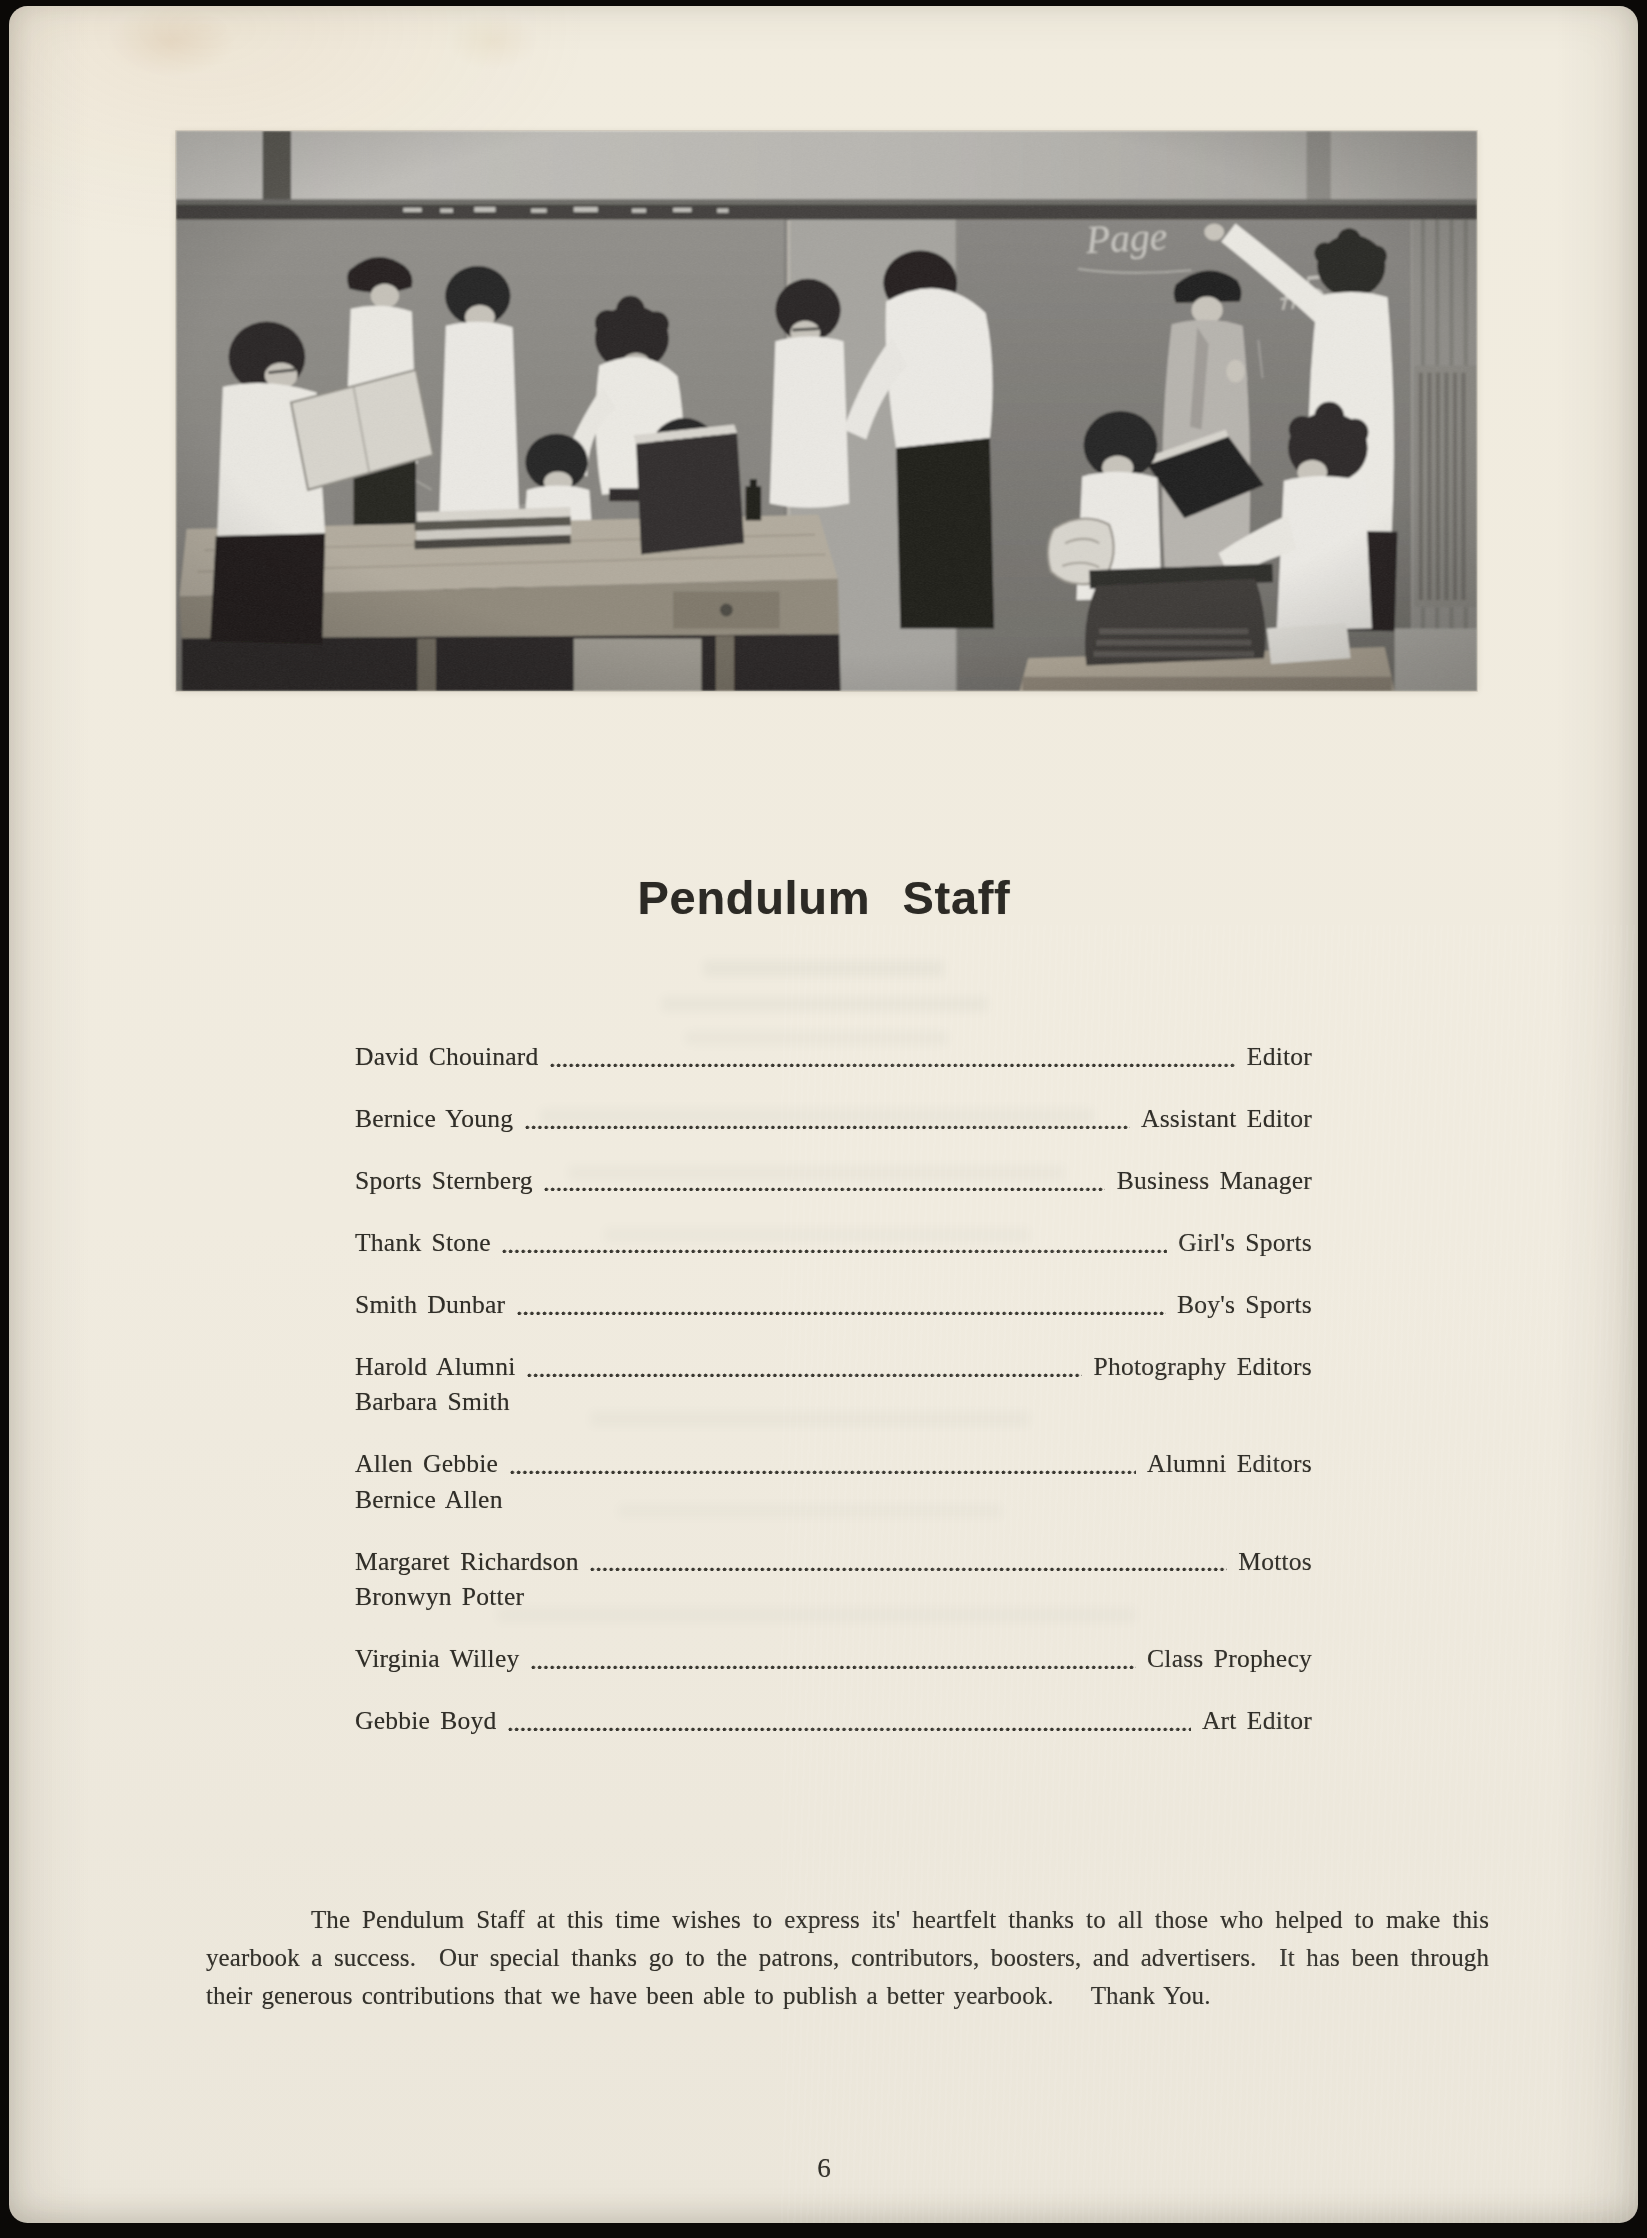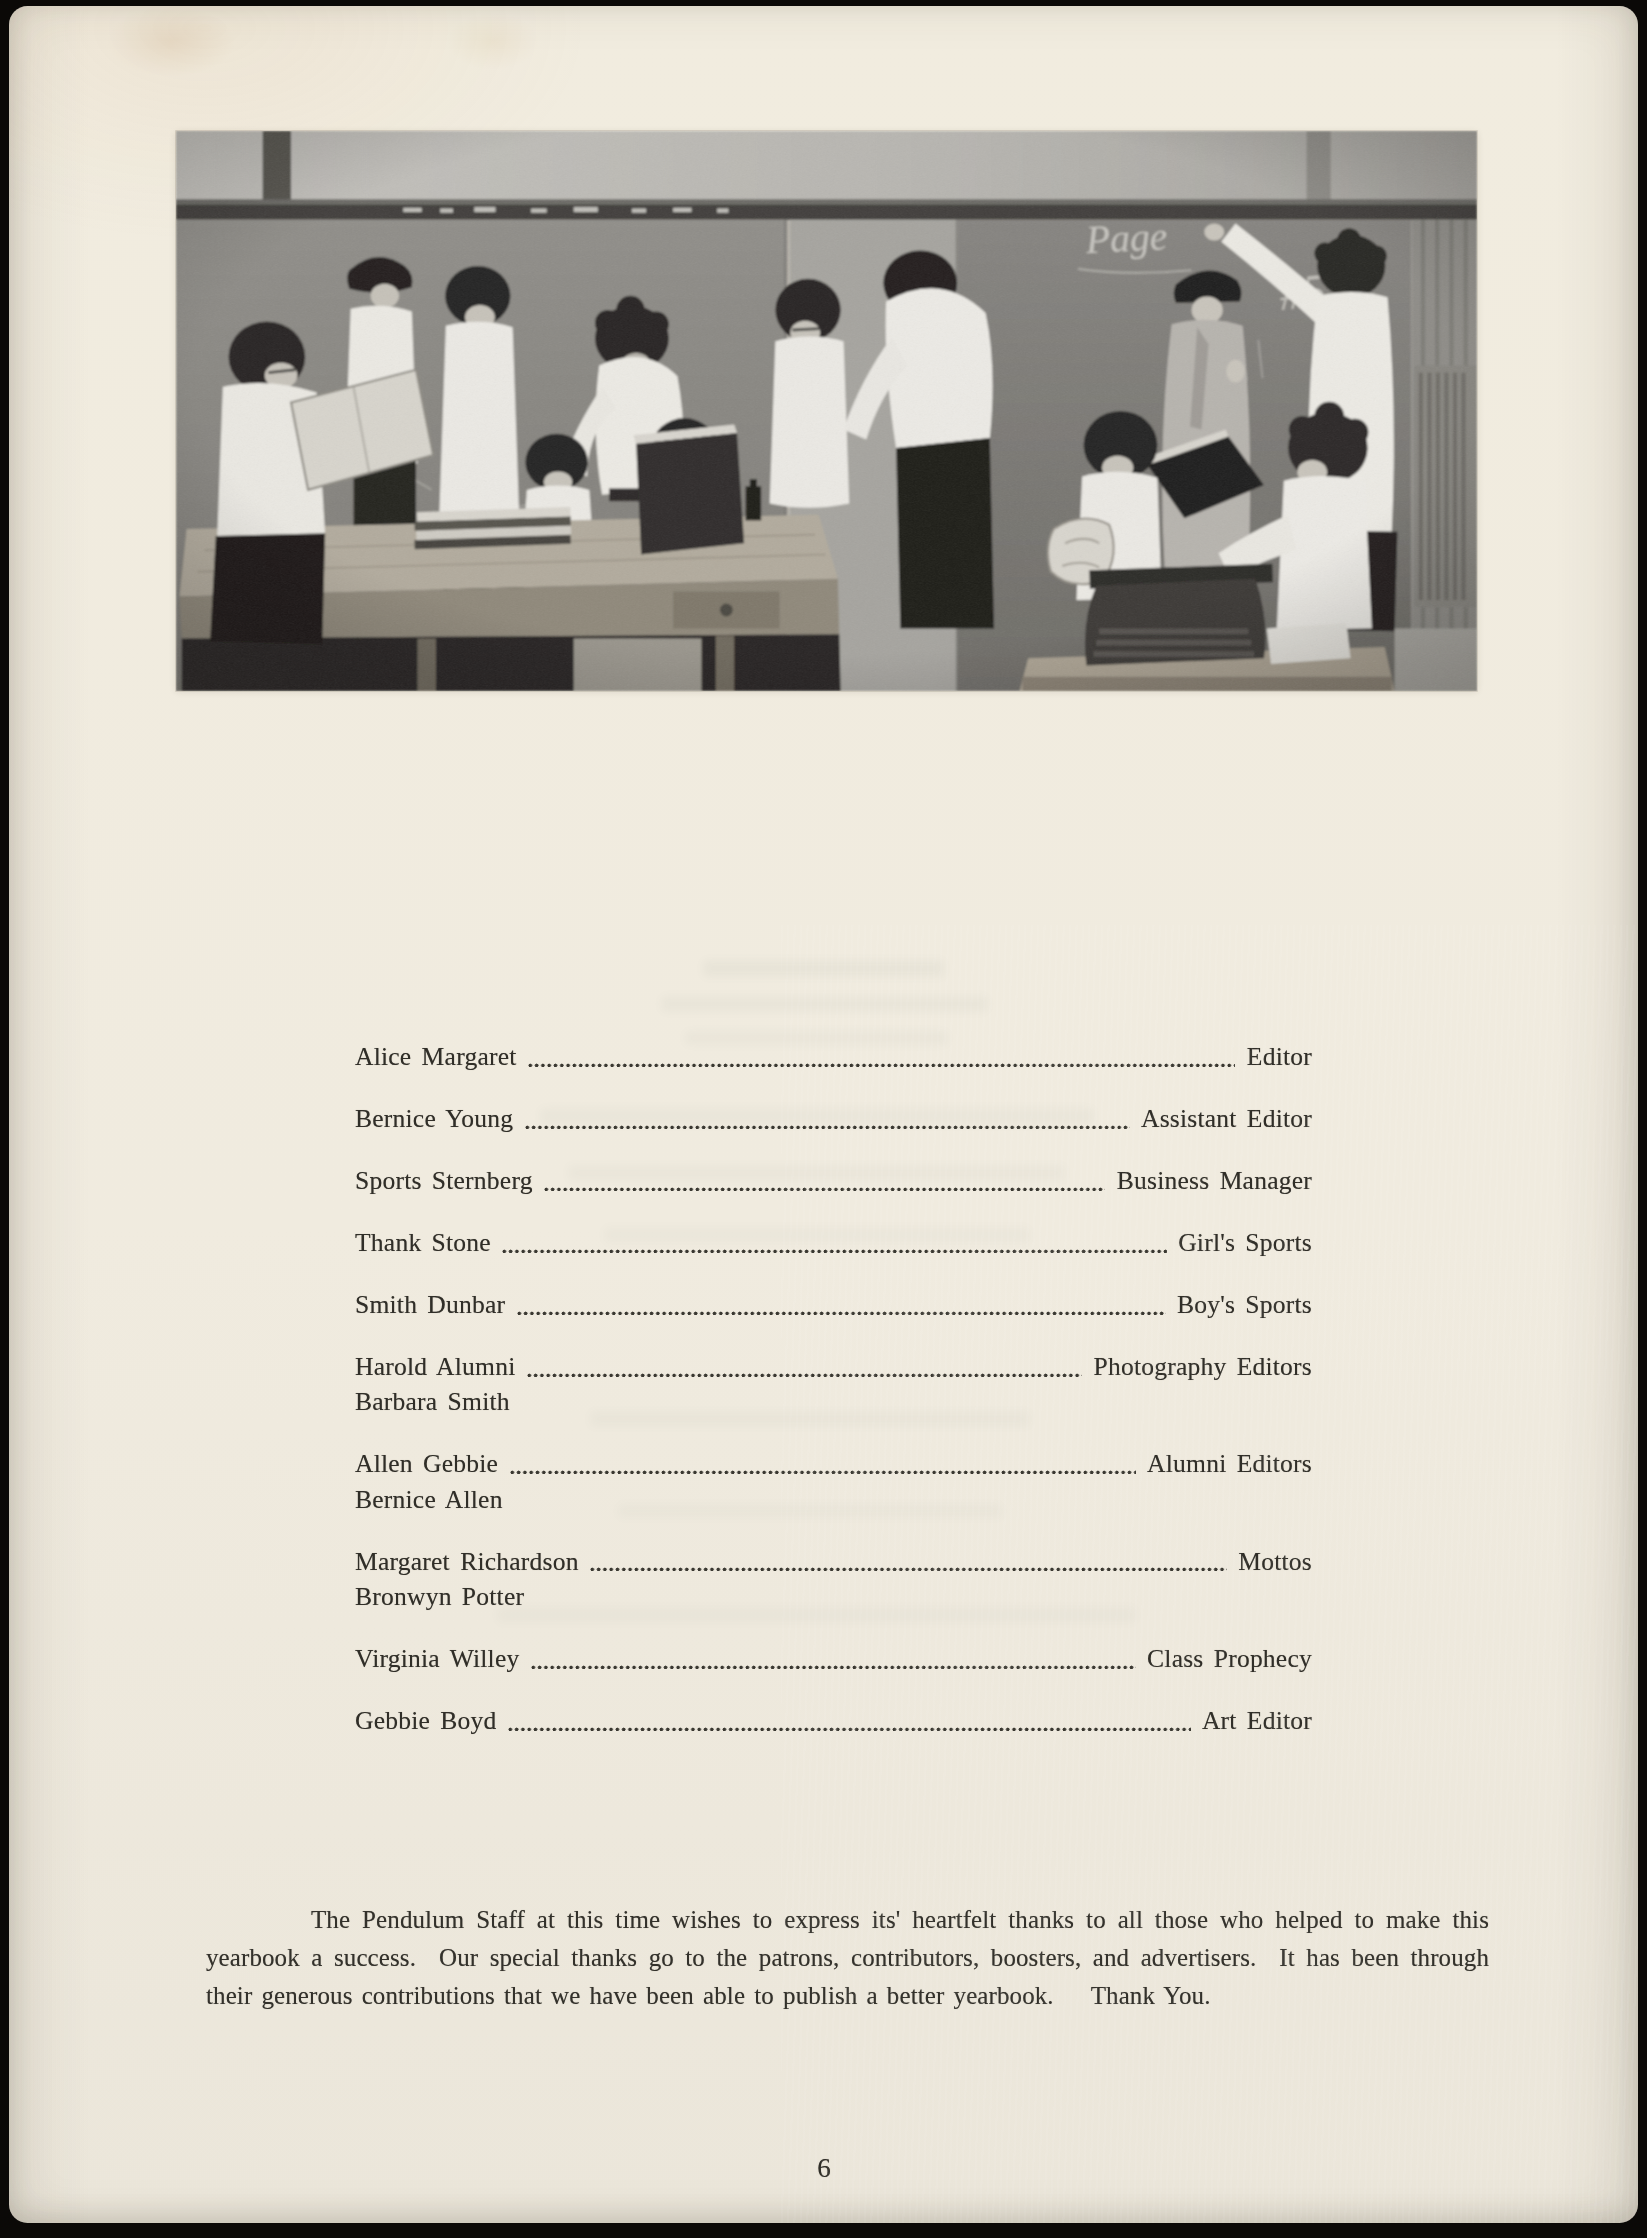--- a/index.html
+++ b/index.html
@@ -273,25 +273,26 @@
           <polygon points="1536,700 1648,692 1654,742 1542,750" fill="#e7e5df"></polygon>
           <rect x="1716" y="700" width="116" height="88" fill="#a9a7a1"></rect>
         </g>
       </g>
 
       <rect x="0" y="0" width="1832" height="788" fill="url(#vigG)"></rect>
       <rect x="0" y="0" width="1832" height="788" filter="url(#grainF)" opacity=".75"></rect>
     </svg>
   </div>
 
+  <h1 class="title">Pendulum Staff</h1>
 
   <section class="staff">
   <div class="row">
     <div class="row-line">
-      <span class="name">Alice Margaret</span>
+      <span class="name">David Chouinard</span>
       <span class="leader"></span>
       <span class="role">Editor</span>
     </div>
 
   </div>
 
   <div class="row">
     <div class="row-line">
       <span class="name">Bernice Young</span>
       <span class="leader"></span>

